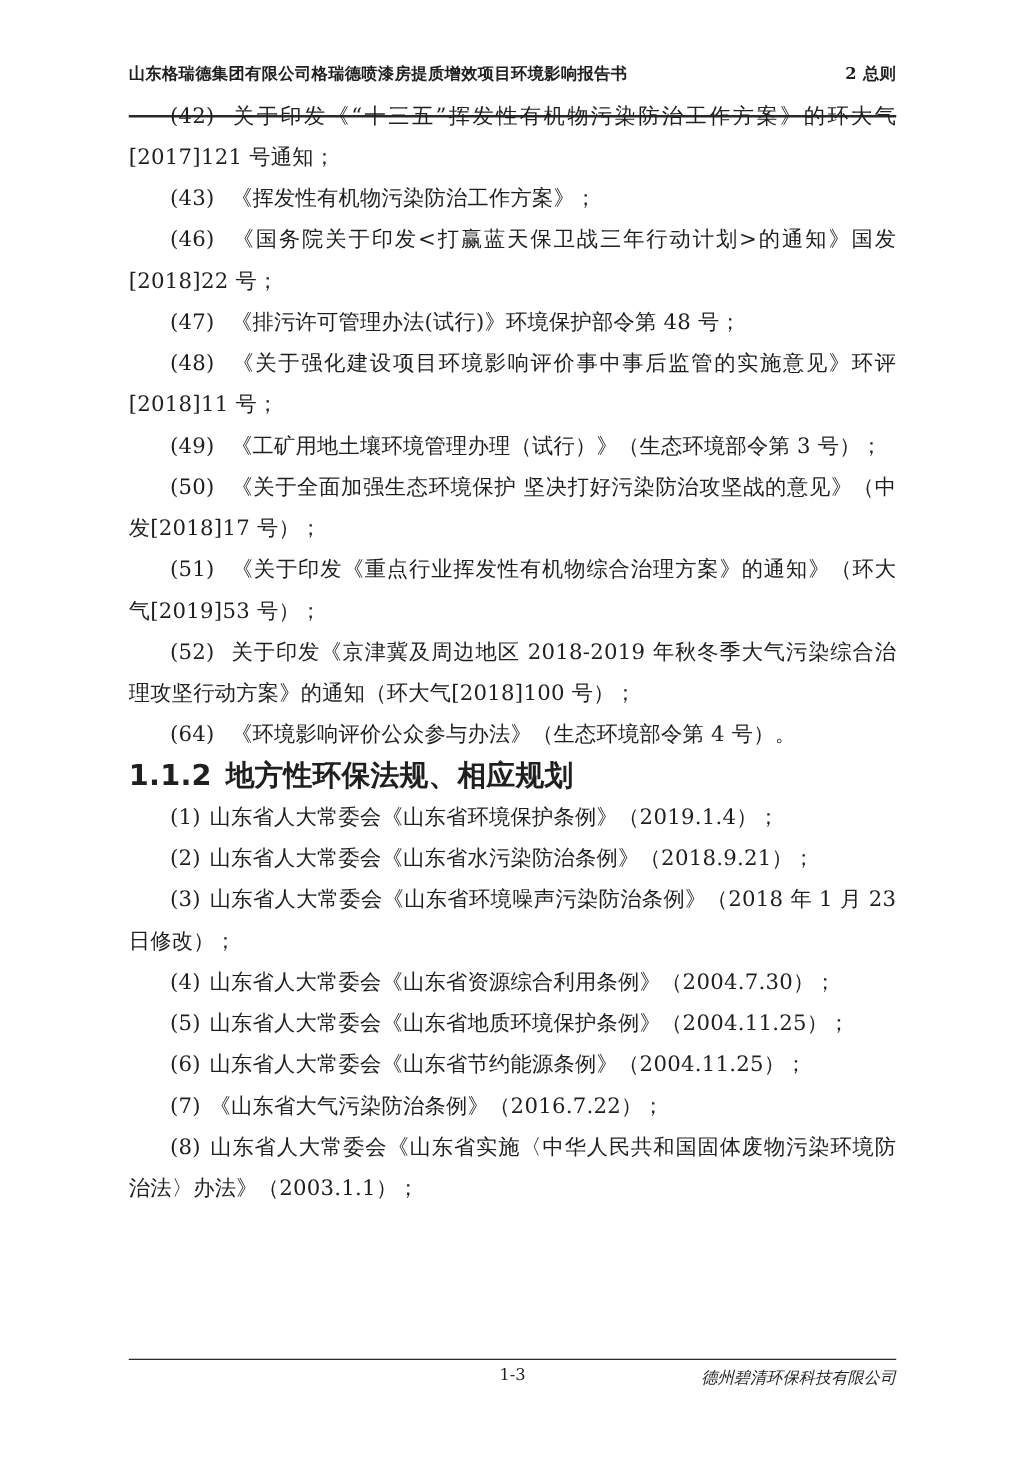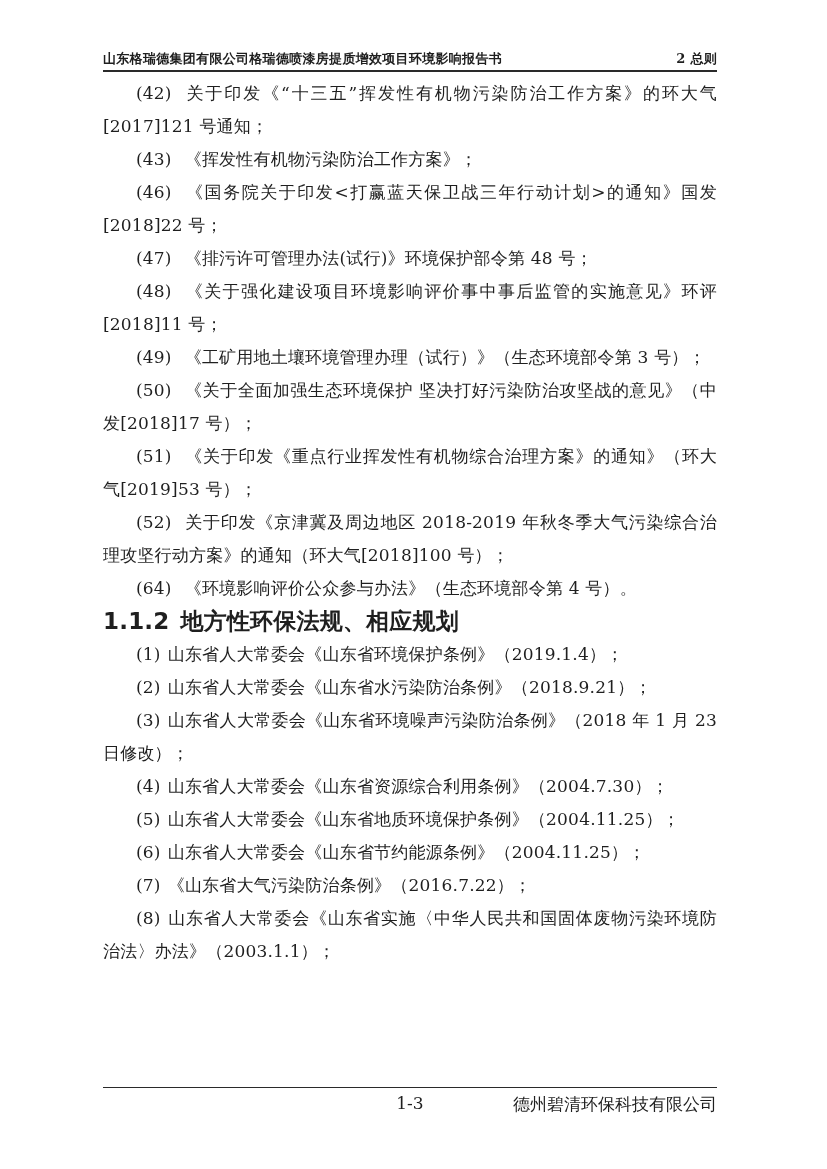--- a/index.html
+++ b/index.html
@@ -20,21 +20,21 @@
   .header {
     position: absolute;
     left: 103px;
     right: 110px;
     top: 50px;
     display: flex;
     justify-content: space-between;
     align-items: baseline;
     font-size: 13px;
     font-weight: 700;
-    padding-bottom: 2px;
+    padding-bottom: 24px;
     border-bottom: 2px solid var(--rule, #2a2a2a);
     letter-spacing: 0.3px;
   }
   
   .body-area {
     position: absolute;
     left: 103px;
     right: 110px;
     top: 77px;
     font-size: 17px;
@@ -63,30 +63,31 @@
   }
   .section-heading .h-num { margin-right: 11px; }
   
   .footer {
     position: absolute;
     left: 103px;
     right: 110px;
     top: 1087px;
     border-top: 1.5px solid var(--rule, #2a2a2a);
     padding-top: 5px;
-    font-size: 17px;
+    font-size: 13px;
   }
   .footer-row {
     position: relative;
     text-align: center;
   }
   .footer .company {
     position: absolute;
     right: 0;
     top: 0;
+    font-style: italic;
   }
 </style>
 </head>
 <body>
 
 <div class="page">
 
   <div class="header">
     <span>山东格瑞德集团有限公司格瑞德喷漆房提质增效项目环境影响报告书</span>
     <span>2 总则</span>

